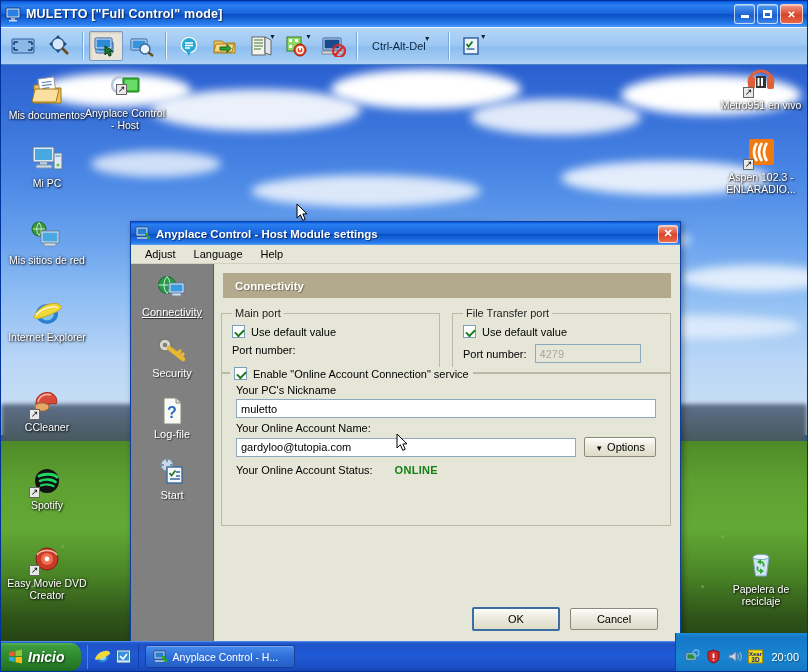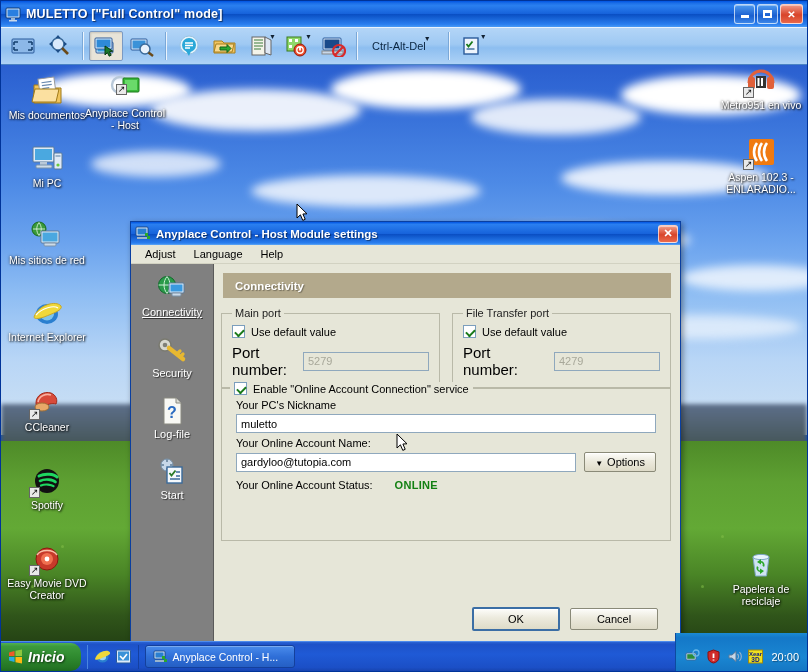--- a/index.html
+++ b/index.html
@@ -182,21 +182,21 @@
     cursor:pointer; position:relative;
   }
   .checkbox::after {
     content:""; position:absolute; width:7px; height:4px;
     border-left:2px solid #1a7a1a; border-bottom:2px solid #1a7a1a;
     transform:rotate(-45deg); top:3px; left:2px;
   }
   .chk-lbl { font-size:11px; color:#000; }
 
   .port-line { display:flex; align-items:center; gap:8px; }
-  .port-line .plbl { font-size:15px; color:#000; }
+  .port-line .plbl { font-size:11px; color:#000; }
   input.txt {
     font-family:"Liberation Sans", sans-serif; font-size:11px;
     border:1px solid #8fa8bd; background:#fff; color:#000;
     padding:2px 4px; height:19px; outline:none;
   }
   input.txt.dis { background:#e6e6d8; color:#a8a89a; }
 
   .gb-online { margin-top:9px; position:relative; padding-top:12px; }
   .online-chk {
     position:absolute; top:-7px; left:8px; background:#e6e6d8;
@@ -628,21 +628,20 @@
 
             <div class="row2">
               <fieldset class="gb">
                 <legend>Main port</legend>
                 <div class="chk-line">
                   <span class="checkbox"></span>
                   <span class="chk-lbl">Use default value</span>
                 </div>
                 <div class="port-line">
                   <span class="plbl">Port number:</span>
-                  <input class="txt dis" style="width: 126px;" readonly="" value="5279">
                 </div>
               </fieldset>
 
               <fieldset class="gb">
                 <legend>File Transfer port</legend>
                 <div class="chk-line">
                   <span class="checkbox"></span>
                   <span class="chk-lbl">Use default value</span>
                 </div>
                 <div class="port-line">

